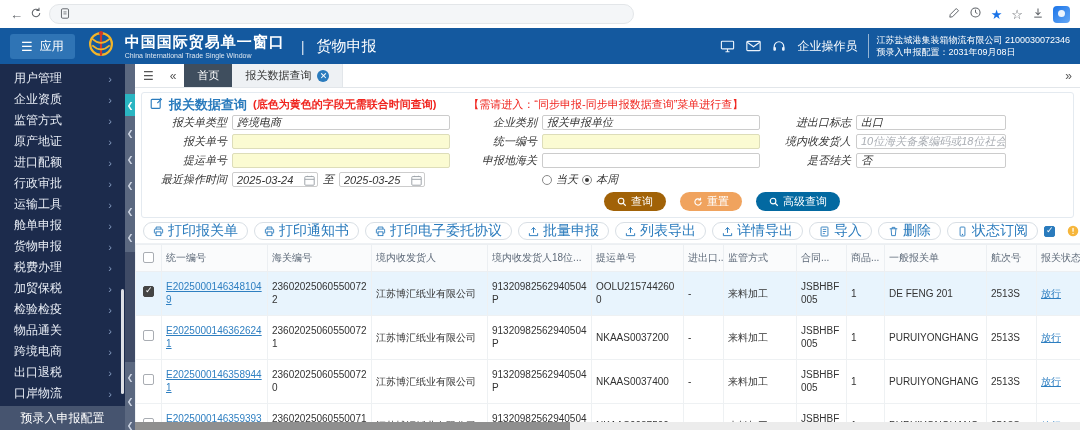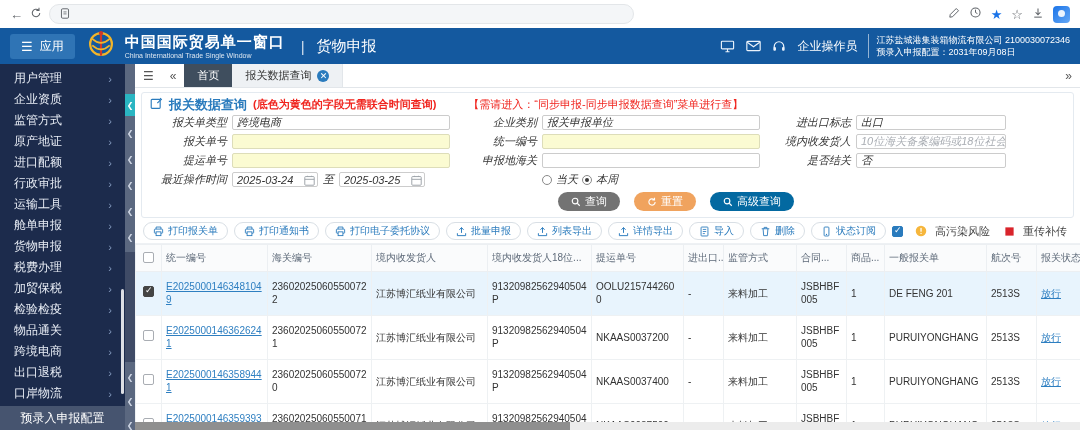--- a/index.html
+++ b/index.html
@@ -87,28 +87,28 @@
   .inp.date { flex:none; width:86px; padding-right:16px; }
   .cal { position:absolute; right:2px; top:2px; }
   .join { margin:0 5px; color:#333; }
   .radio-wrap { display:flex; align-items:center; gap:4px; font-size:11px; color:#333; }
   .radio { width:10px; height:10px; border:1px solid #8a8a8a; border-radius:50%; background:#fff; position:relative; }
   .radio.checked::after { content:""; position:absolute; left:2px; top:2px; width:4px; height:4px;
     border-radius:50%; background:#3a3a3a; }
   .qbtns { display:flex; gap:14px; margin:3px 0 1px 408px; }
   .btn { display:flex; align-items:center; gap:4px; border:none; border-radius:11px; height:19px;
     padding:0 13px; color:#fff; font-size:11px; cursor:pointer; font-family:inherit; }
-  .btn.search { background:#737373; }
+  .btn.search { background:#a16207;margin-left:46px; }
   .btn.reset { background:#f0a35e; }
   .btn.adv { background:#0369a1; }
 
   
   .toolbar { display:flex; align-items:center; gap:6px; padding:4px 8px 3px 8px; border-bottom:1px solid #eef1f4; }
   .pill { display:flex; align-items:center; gap:4px; border:1px solid #d9dfe5; border-radius:11px;
-    background:#fff; height:18px; padding:0 9px; color:#2a7bbd; font-size:10px; cursor:pointer; white-space:nowrap; }
+    background:#fff; height:18px; padding:0 9px; color:#2a7bbd; font-size:14px; cursor:pointer; white-space:nowrap; }
   .tb-ic { display:flex; }
   .cb { display:inline-block; width:11px; height:11px; border:1px solid #a9adb3; border-radius:2px;
     background:#fff; position:relative; cursor:pointer; flex:none; }
   .cb.checked { background:#444; border-color:#444; }
   .cb.checked.blue { background:#2a7bbd; border-color:#2a7bbd; }
   .cb.checked::after { content:"\2713"; position:absolute; left:1px; top:-2px; color:#fff; font-size:9px; }
   .legend { display:flex; align-items:center; gap:8px; font-size:11px; color:#444; margin-left:4px; white-space:nowrap; }
 
   
   .tbl-wrap { flex:1; overflow:hidden; }

